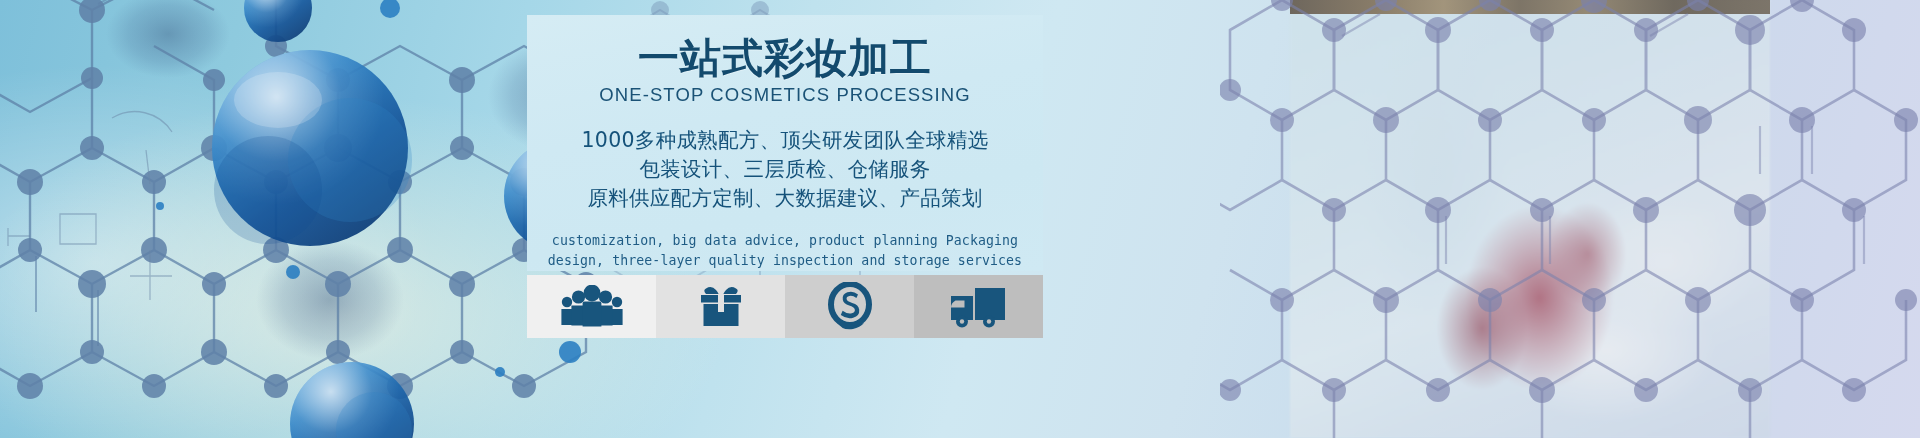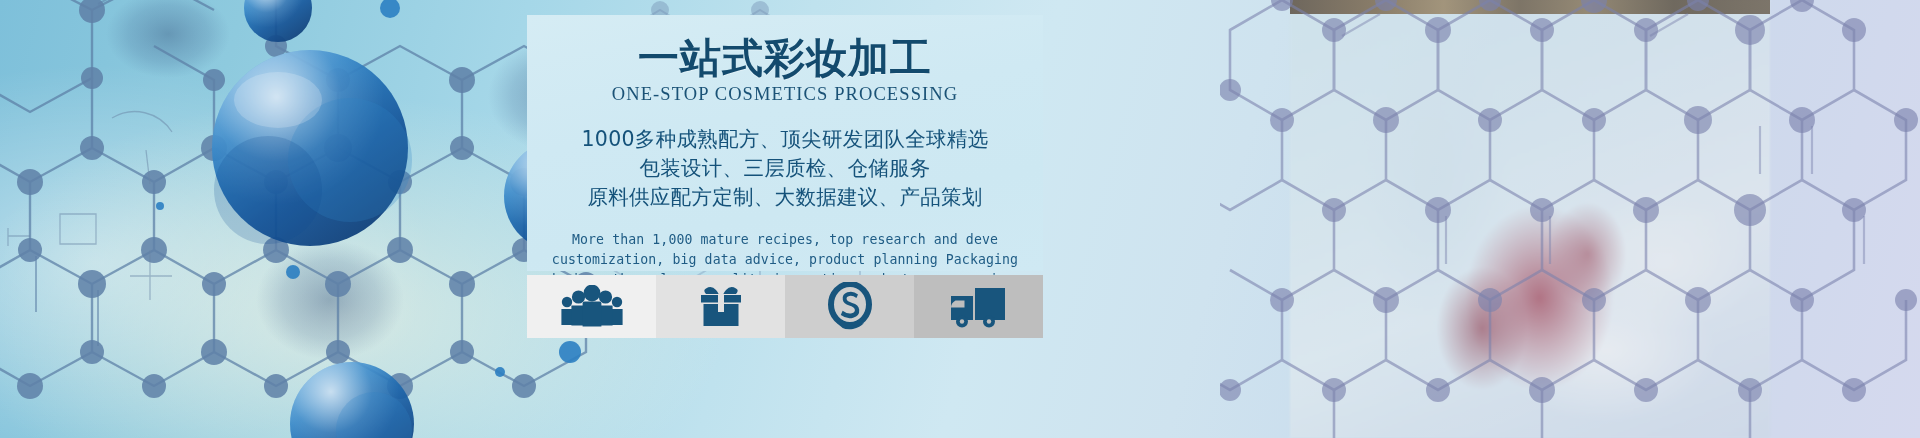--- a/index.html
+++ b/index.html
@@ -50,21 +50,21 @@
   }
   .title-cn{
     margin:0;padding-top:22px;
     font-family:"DejaVu Sans","Liberation Sans",sans-serif;
     font-size:41px;font-weight:bold;letter-spacing:1px;
     color:#134a6d;line-height:1.05;
     text-shadow:0 1px 0 rgba(255,255,255,0.35);
   }
   .title-en{
     margin:4px 0 0 0;
-    font-family:Liberation Serif, serif;
+    font-family:Liberation Sans, sans-serif;
     font-size:18.5px;font-weight:normal;letter-spacing:1.1px;
     color:#1a5276;
   }
   .desc-cn{
     margin:20px 0 0 0;
     font-family:"DejaVu Sans","Liberation Sans",sans-serif;
     font-size:20.5px;line-height:1.42;color:#15527a;font-weight:400;
     letter-spacing:.3px;
   }
   .desc-cn div{white-space:nowrap;}
@@ -359,21 +359,20 @@
     <h1 class="title-cn">一站式彩妆加工</h1>
     <div class="title-en">ONE-STOP COSMETICS PROCESSING</div>
 
     <div class="desc-cn">
       <div>1000多种成熟配方、顶尖研发团队全球精选</div>
       <div>包装设计、三层质检、仓储服务</div>
       <div>原料供应配方定制、大数据建议、产品策划</div>
     </div>
 
     <div class="desc-en">
-      <div>More than 1,000 mature recipes, top research and deve</div>
       <div>customization, big data advice, product planning Packaging</div>
       <div>design, three-layer quality inspection and storage services</div>
     </div>
   </div>
 
   <div class="icon-strip">
 
     <div class="icon-cell" style="background:#f0f0f0;">
       <span>
         <svg width="66" height="44" viewBox="0 0 66 44" fill="#18557d">

